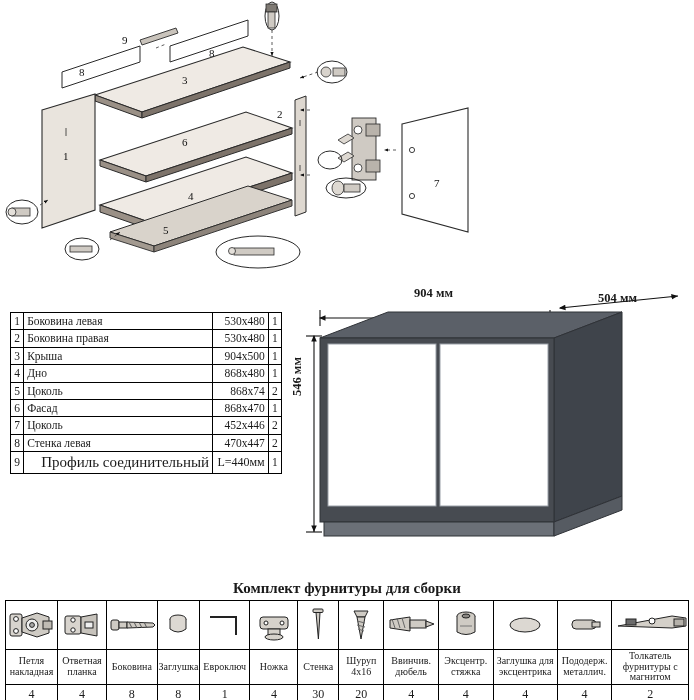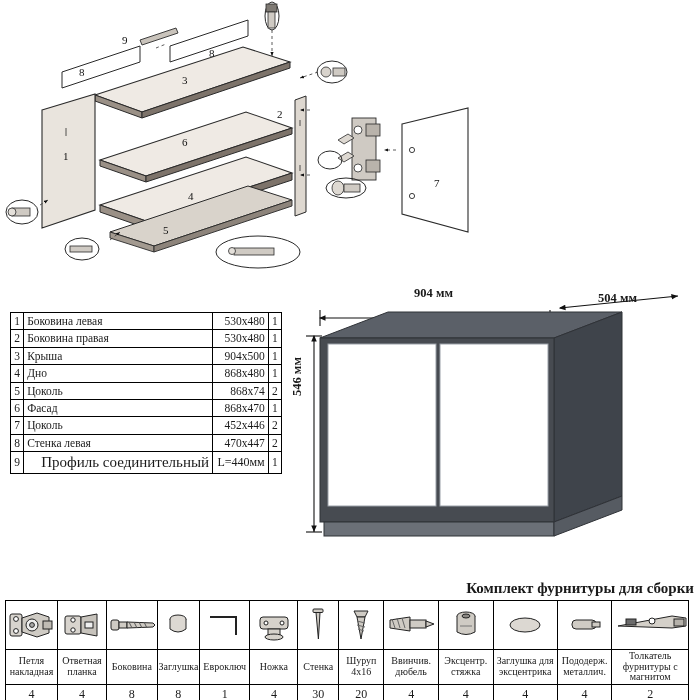--- a/index.html
+++ b/index.html
@@ -44,21 +44,21 @@
   }
   .lbl-904{left:122px;top:0px;}
   .lbl-504{left:306px;top:5px;}
   .lbl-546{
     left:-2px;top:110px;
     transform:rotate(-90deg);transform-origin:left top;
   }
 
   
   .kit-title{
-    position:absolute;left:0;top:580px;width:694px;text-align:right;
+    position:absolute;left:0;top:580px;width:694px;text-align:center;
     font-size:15px;font-weight:bold;
   }
   .kit{
     position:absolute;left:5px;top:600px;width:684px;
     border-collapse:collapse;
     table-layout:fixed;
   }
   .kit td{
     border:1px solid #000;
     text-align:center;

